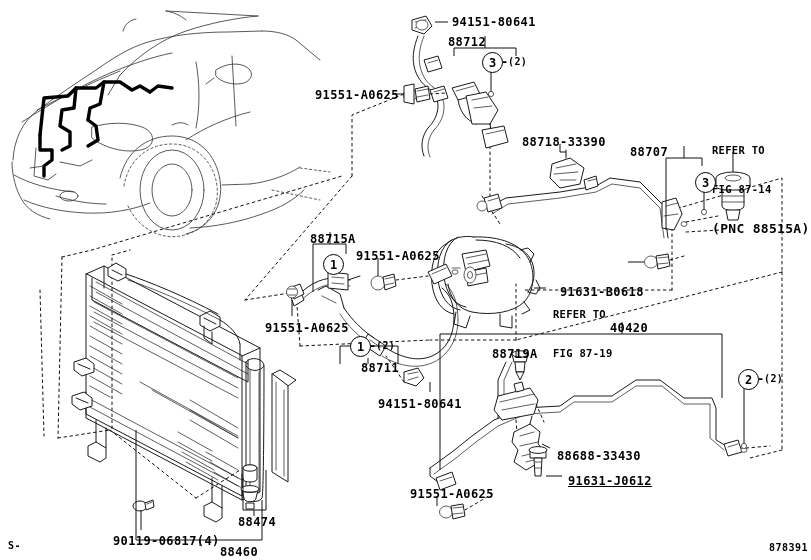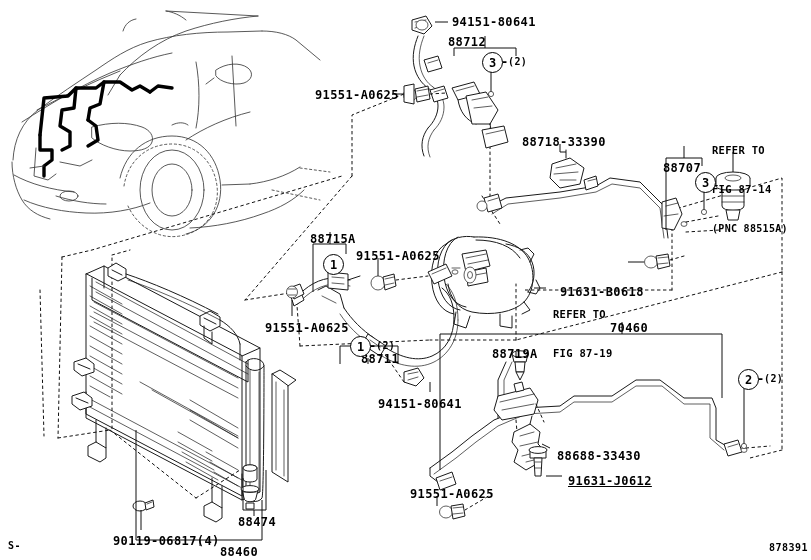--- a/index.html
+++ b/index.html
@@ -525,40 +525,40 @@
 
     <path class="lead" d="M141 530 L141 510"></path>
   </g>
 </svg>
 
 <div id="labels">
   <div class="lbl" style="left:452px;top:16px;">94151-80641</div>
   <div class="lbl" style="left:448px;top:36px;">88712</div>
   <div class="lbl" style="left:315px;top:89px;">91551-A0625</div>
   <div class="lbl" style="left:522px;top:136px;text-align:center;">88718-33390</div>
-  <div class="lbl" style="left:663px;top:146px;margin-top:16px;">88707</div>
+  <div class="lbl" style="left:630px;top:146px;">88707</div>
   <div class="lbl" style="left:310px;top:233px;">88715A</div>
   <div class="lbl" style="left:356px;top:250px;">91551-A0625</div>
   <div class="lbl" style="left:560px;top:258px;margin-top:28px;">91631-B0618</div>
   <div class="lbl" style="left:265px;top:322px;">91551-A0625</div>
-  <div class="lbl" style="left:610px;top:322px;">70460</div>
+  <div class="lbl" style="left:610px;top:322px;">40420</div>
   <div class="lbl" style="left:492px;top:348px;">88719A</div>
-  <div class="lbl" style="left:361px;top:353px;">88711</div>
+  <div class="lbl" style="left:361px;top:362px;">88711</div>
   <div class="lbl" style="left:378px;top:398px;">94151-80641</div>
   <div class="lbl" style="left:557px;top:450px;">88688-33430</div>
   <div class="lbl" style="left:568px;top:475px;text-decoration:underline;">91631-J0612</div>
   <div class="lbl" style="left:410px;top:488px;">91551-A0625</div>
   <div class="lbl" style="left:238px;top:516px;">88474</div>
   <div class="lbl" style="left:113px;top:535px;text-align:right;">90119-06817(4)</div>
   <div class="lbl" style="left:220px;top:546px;">88460</div>
 
   <div class="lbl refblk" style="left:712px;top:118px;">
     <div>REFER TO</div>
     <div>FIG 87-14</div>
-    <div style="font-size:10px;">(PNC 88515A)</div>
+    <div style="font-size:13px;">(PNC 88515A)</div>
   </div>
   <div class="lbl refblk" style="left:553px;top:282px;">
     <div>REFER TO</div>
     <div>FIG 87-19</div>
   </div>
 
   <div class="circnum" style="left:482px;top:52px;">3</div>
   <div class="lbl paren" style="left:508px;top:56px;">(2)</div>
   <div class="lbl" style="left:501px;top:56px;">-</div>
 

